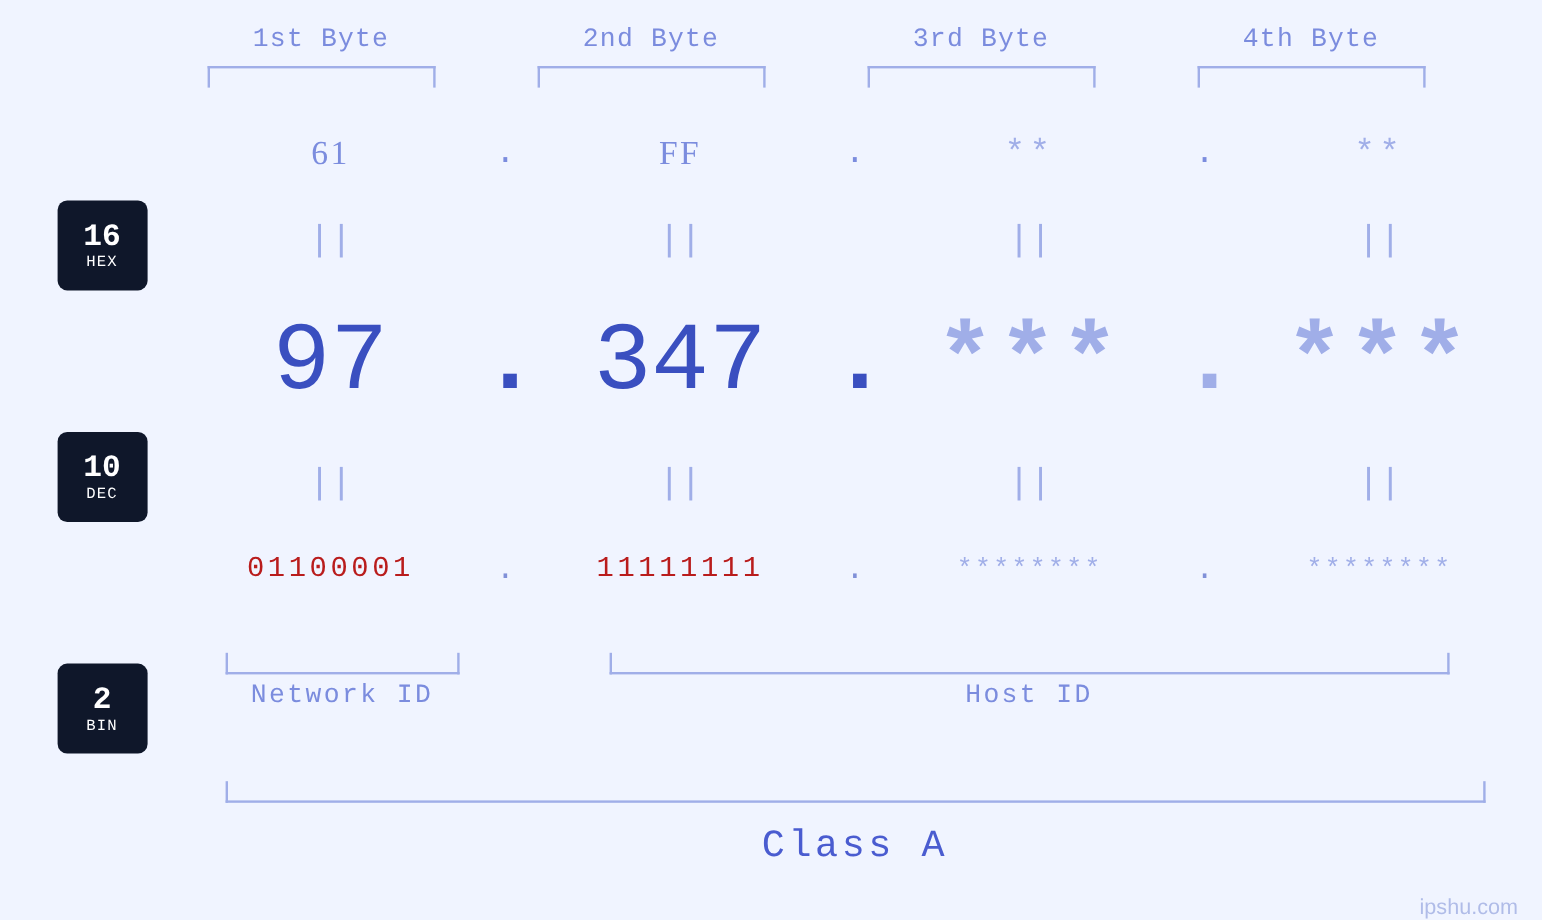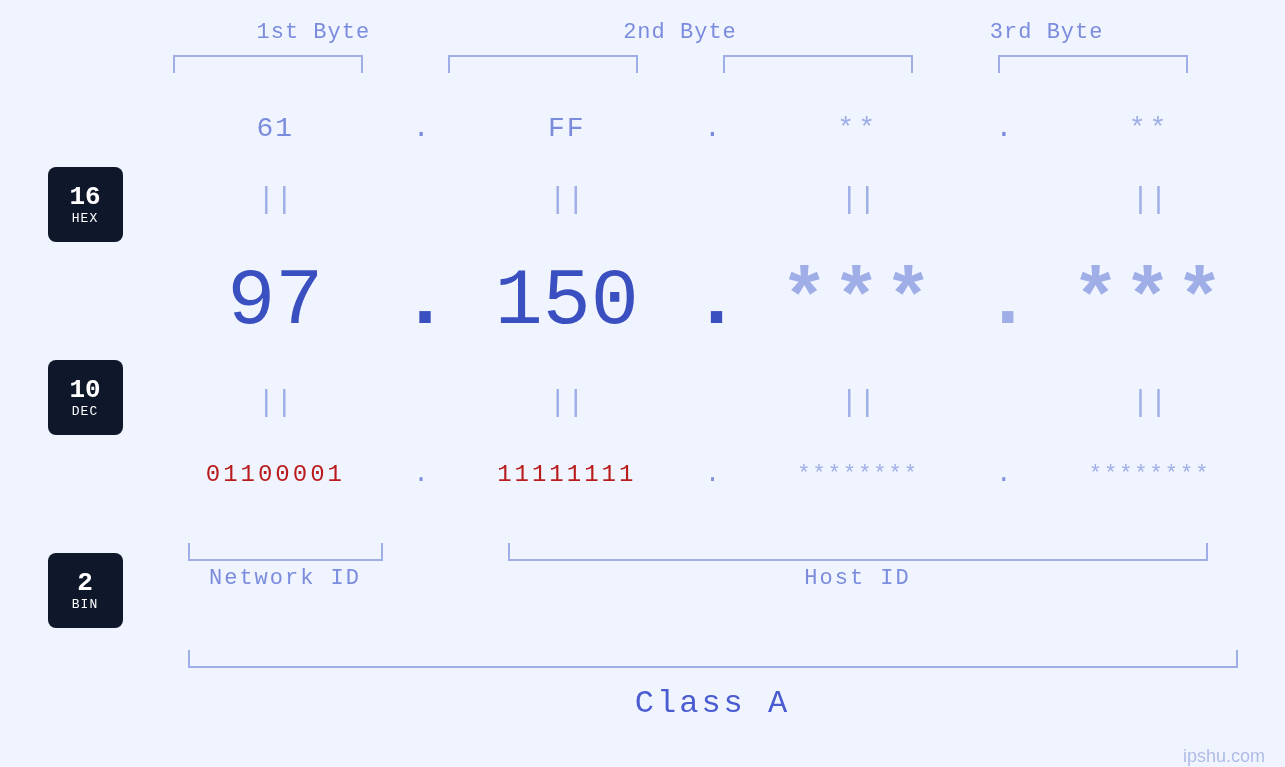--- a/index.html
+++ b/index.html
@@ -116,20 +116,21 @@
     .cell-large {
       font-size: 80px;
       font-weight: normal;
       color: #3a4fc0;
     }
 
     .cell-medium {
       font-size: 28px;
       color: #7b8cde;
       letter-spacing: 2px;
+      font-family: Liberation Serif, serif;
     }
 
     .cell-small {
       font-size: 24px;
       color: #b91c1c;
       letter-spacing: 3px;
     }
 
     .dot-large {
       font-size: 80px;
@@ -203,20 +204,21 @@
   </style>
 </head>
 <body>
 
 <div class="container">
 
   <div class="byte-headers">
     <div class="byte-header">1st Byte</div>
     <div class="byte-header">2nd Byte</div>
     <div class="byte-header">3rd Byte</div>
+    <div class="byte-header">4th Byte</div>
   </div>
 
   <div class="top-brackets">
     <div class="bracket-top"></div>
     <div class="bracket-top"></div>
     <div class="bracket-top"></div>
     <div class="bracket-top"></div>
   </div>
 
   <div style="display:flex; width:1285px; flex:1; position:relative;">
@@ -254,21 +256,21 @@
         <div class="equals-sym">||</div>
         <div style="width:40px;"></div>
         <div class="equals-sym">||</div>
         <div style="width:40px;"></div>
         <div class="equals-sym">||</div>
       </div>
 
       <div class="row">
         <div class="cell cell-large">97</div>
         <div class="dot-large">.</div>
-        <div class="cell cell-large">150</div>
+        <div class="cell cell-large">347</div>
         <div class="dot-large">.</div>
         <div class="cell cell-asterisk-large">***</div>
         <div class="dot-asterisk-large">.</div>
         <div class="cell cell-asterisk-large">***</div>
       </div>
 
       <div class="equals-row">
         <div class="equals-sym">||</div>
         <div style="width:40px;"></div>
         <div class="equals-sym">||</div>

